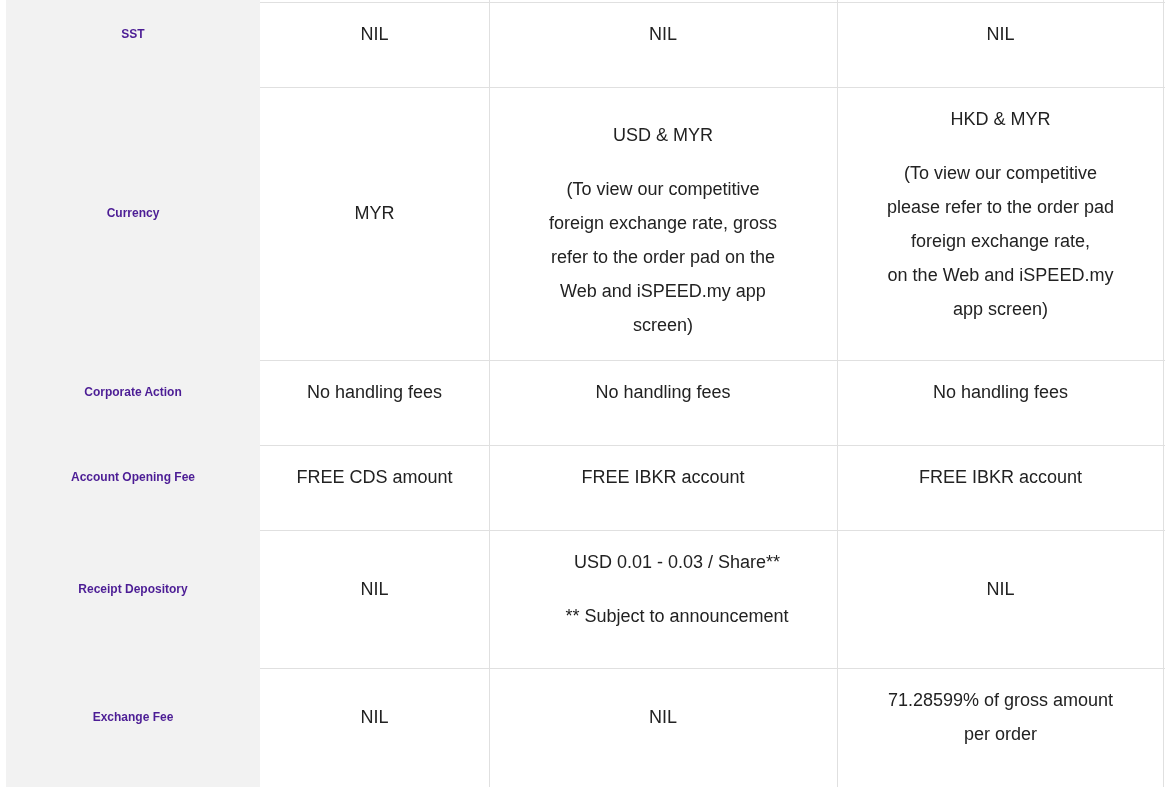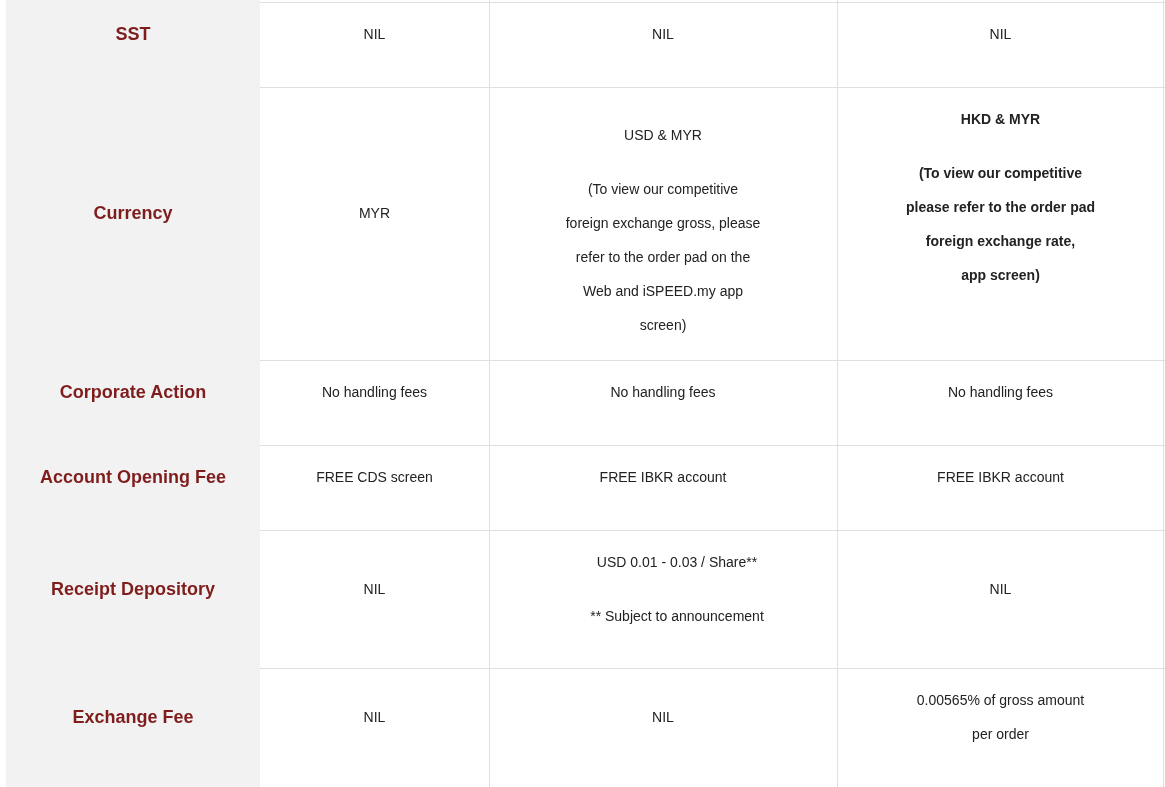--- a/index.html
+++ b/index.html
@@ -1,23 +1,23 @@
 <!DOCTYPE html>
 <html><head>
   <meta charset="utf-8">
   <style>
     html, body { margin: 0; padding: 0; background: #ffffff; }
     body { width: 1165px; height: 787px; overflow: hidden; position: relative;
            font-family: "Liberation Sans", "DejaVu Sans", sans-serif; color: #222; }
     .tbl { position: absolute; left: 0; top: 0; width: 1165px; }
     .cell { box-sizing: border-box; display: flex; flex-direction: column;
             align-items: center; justify-content: center; text-align: center;
-            font-size: 14px; line-height: 34px; }
+            font-size: 18px; line-height: 34px; }
     .hdr { position: absolute; left: 6px; width: 254px; background: #f2f2f2;
-           font-weight: bold; color: #7f1d1d; font-size: 18px; line-height: 34px; }
+           font-weight: bold; color: #4c1d95; font-size: 12px; line-height: 34px; }
     .c1 { position: absolute; left: 260px; width: 229px; }
     .c2 { position: absolute; left: 489px; width: 348px; }
     .c3 { position: absolute; left: 837px; width: 327px; }
     .vline { position: absolute; top: 0; height: 787px; width: 1px; background: #e0e0e0; }
     .hline { position: absolute; left: 260px; width: 905px; height: 1px; background: #e0e0e0; }
     .para { margin: 0; }
     .gap { height: 20px; }
   </style>
 </head>
 <body>
@@ -43,45 +43,46 @@
     <div class="cell c3" style="top:0;height:68px;">NIL</div>
   </div>
 
   <div>
     <div class="cell hdr" style="top:88px;height:250px;">Currency</div>
     <div class="cell c1" style="top:88px;height:250px;">MYR</div>
     <div class="cell c2" style="top:102px;height:230px;justify-content:flex-start;margin-top:16px;">
       <p class="para">USD &amp; MYR</p>
       <div class="gap"></div>
       <p class="para">(To view our competitive</p>
-      <p class="para">foreign exchange gross, please</p>
+      <p class="para">foreign exchange rate, gross</p>
       <p class="para">refer to the order pad on the</p>
       <p class="para">Web and iSPEED.my app</p>
       <p class="para">screen)</p>
     </div>
-    <div class="cell c3" style="top:102px;height:230px;justify-content:flex-start;font-weight:bold;">
+    <div class="cell c3" style="top:102px;height:230px;justify-content:flex-start;">
       <p class="para">HKD &amp; MYR</p>
       <div class="gap"></div>
       <p class="para">(To view our competitive</p>
       <p class="para">please refer to the order pad</p>
       <p class="para">foreign exchange rate,</p>
+      <p class="para">on the Web and iSPEED.my</p>
       <p class="para">app screen)</p>
     </div>
   </div>
 
   <div>
     <div class="cell hdr" style="top:361px;height:62px;">Corporate Action</div>
     <div class="cell c1" style="top:361px;height:62px;">No handling fees</div>
     <div class="cell c2" style="top:361px;height:62px;">No handling fees</div>
     <div class="cell c3" style="top:361px;height:62px;">No handling fees</div>
   </div>
 
   <div>
     <div class="cell hdr" style="top:446px;height:62px;">Account Opening Fee</div>
-    <div class="cell c1" style="top:446px;height:62px;">FREE CDS screen</div>
+    <div class="cell c1" style="top:446px;height:62px;">FREE CDS amount</div>
     <div class="cell c2" style="top:446px;height:62px;">FREE IBKR account</div>
     <div class="cell c3" style="top:446px;height:62px;">FREE IBKR account</div>
   </div>
 
   <div>
     <div class="cell hdr" style="top:531px;height:116px;">
       <p class="para">Receipt Depository</p>
     </div>
     <div class="cell c1" style="top:531px;height:116px;">NIL</div>
     <div class="cell c2" style="top:545px;height:100px;justify-content:flex-start;padding-left:28px;">
@@ -90,18 +91,18 @@
       <p class="para">** Subject to announcement</p>
     </div>
     <div class="cell c3" style="top:531px;height:116px;">NIL</div>
   </div>
 
   <div>
     <div class="cell hdr" style="top:669px;height:96px;">Exchange Fee</div>
     <div class="cell c1" style="top:669px;height:96px;">NIL</div>
     <div class="cell c2" style="top:669px;height:96px;">NIL</div>
     <div class="cell c3" style="top:683px;height:80px;justify-content:flex-start;">
-      <p class="para">0.00565% of gross amount</p>
+      <p class="para">71.28599% of gross amount</p>
       <p class="para">per order</p>
     </div>
   </div>
 
 </div>
 
 </body></html>

